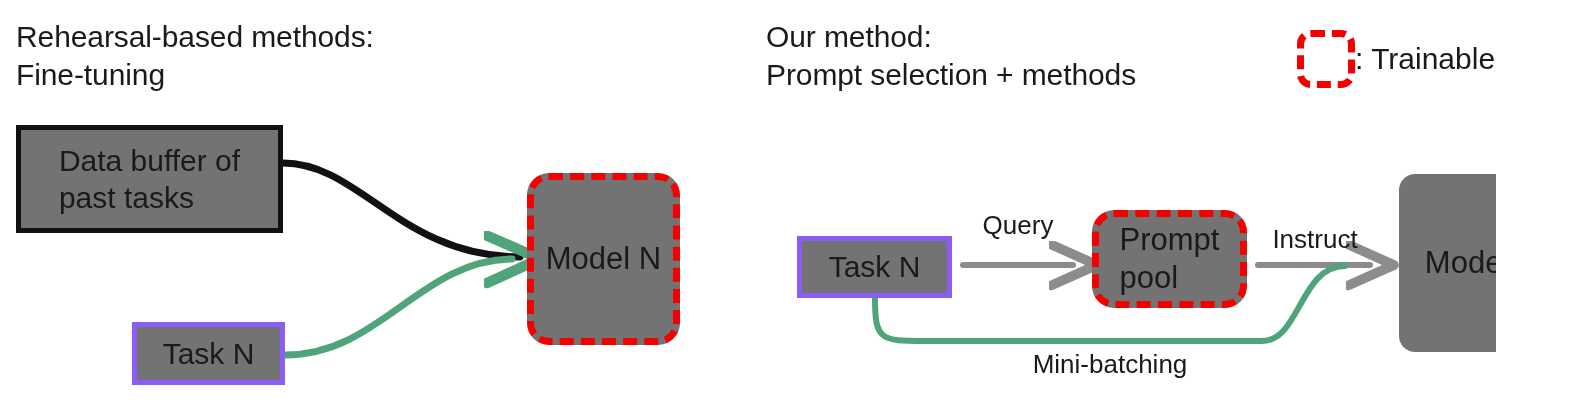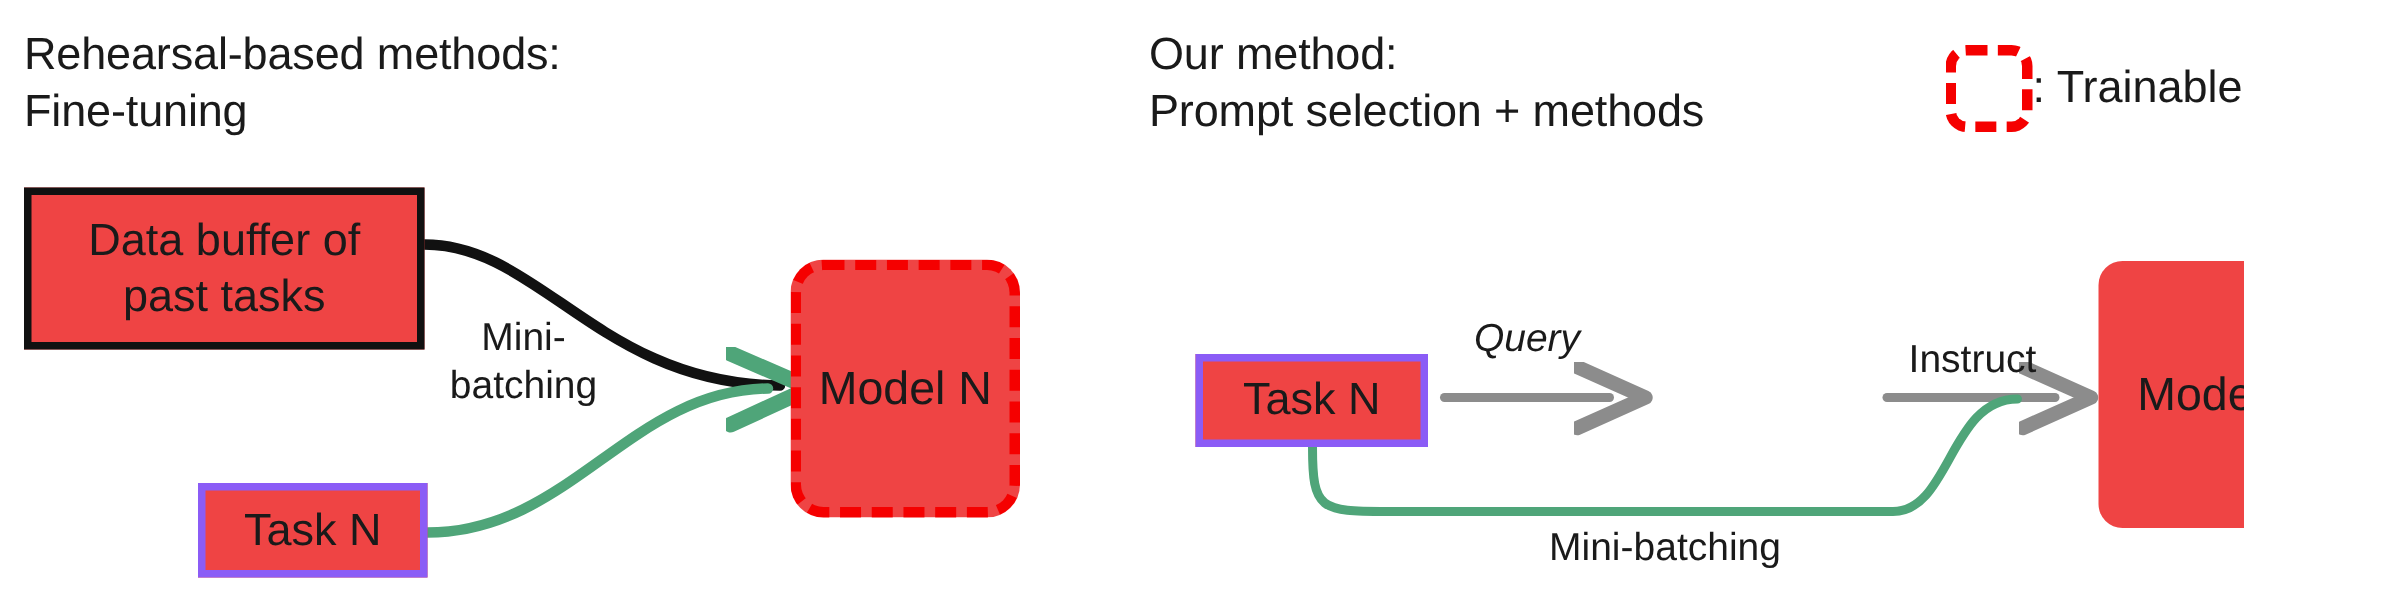--- a/index.html
+++ b/index.html
@@ -30,22 +30,21 @@
   #hdr-left  { left: 16px;  top: 18px; }
   #hdr-right { left: 766px; top: 18px; }
 
   
   .box {
     position: absolute;
     box-sizing: border-box;
     display: flex;
     align-items: center;
     justify-content: center;
-    text-align: center;
-    background: #ef4444;
+    background: #737373;
     color: #1a1a1a;
     white-space: pre-line;
   }
   .box-black {
     border: 5px solid #111111;
     font-size: 30px;
     line-height: 37px;
   }
   .box-green {
     border: 5px solid #8b5cf6;
@@ -143,27 +142,27 @@
              L 1262,341 C 1300,341 1300,266 1345,266" fill="none" stroke="#4FA579" stroke-width="6" stroke-linecap="round"></path>
   </svg>
 
   <div class="box box-black" style="left:16px; top:125px; width:267px; height:108px;">Data buffer of
 past tasks</div>
 
   <div class="box box-green" style="left:132px; top:322px; width:153px; height:63px;">Task N</div>
 
   <div class="box box-red" style="left:527px; top:173px; width:153px; height:172px;">Model N</div>
 
-  <div class="elabel" style="left:284px; top:208px; width:130px;">Mini-
-batching</div>
 
   <div class="box box-green" style="left:797px; top:236px; width:155px; height:62px;">Task N</div>
 
+  <div class="box box-red" style="left:1092px; top:210px; width:155px; height:98px;">Prompt
+pool</div>
 
   <div class="box box-plain" style="left:1383px; top:174px; width:162px; height:178px;">Model 0</div>
 
-  <div class="elabel" style="left:958px; top:209px; width:120px;font-style:italic;">Query</div>
+  <div class="elabel" style="left:958px; top:209px; width:120px;">Query</div>
 
   <div class="elabel" style="left:1252px; top:223px; width:126px;">Instruct</div>
 
   <div class="elabel" style="left:1000px; top:348px; width:220px;">Mini-batching</div>
 
 </div>
 
 </body></html>

